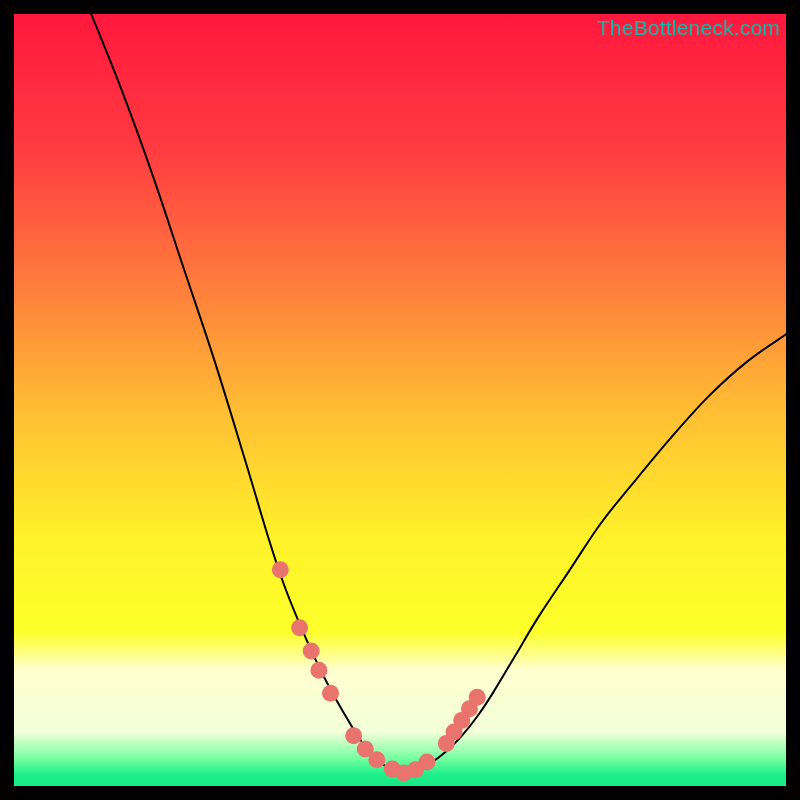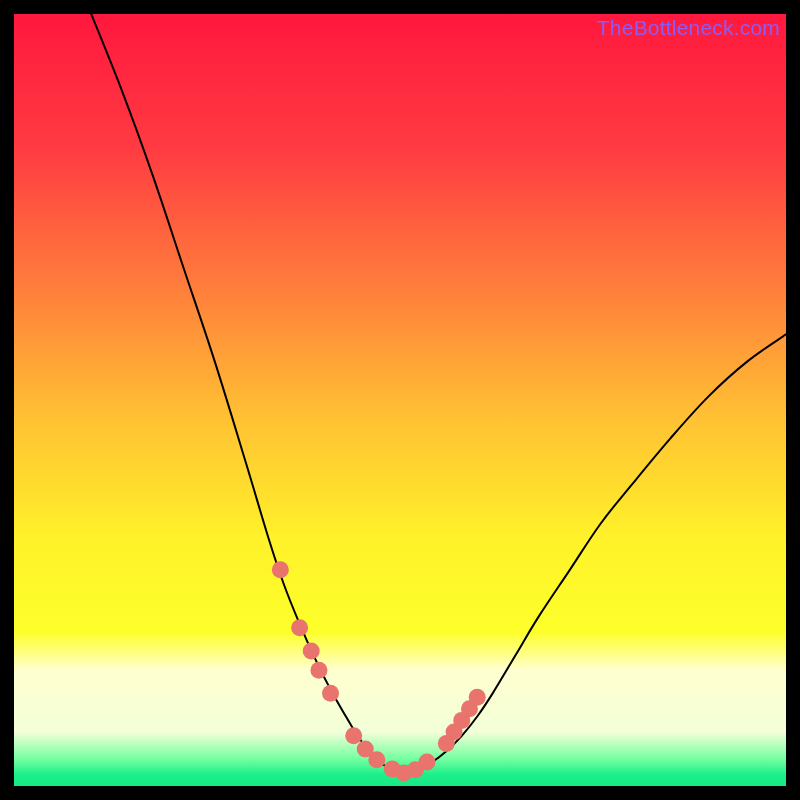--- a/index.html
+++ b/index.html
@@ -21,21 +21,21 @@
   }
   .plot-area {
     position: absolute;
     width: 100%;
     height: 100%;
   }
   .watermark {
     position: absolute;
     top: 2px;
     right: 6px;
-    color: #8b5cf6;
+    color: #14b8a6;
     font-size: 21px;
     font-weight: 500;
     letter-spacing: 0.2px;
     z-index: 5;
     text-align: center;
   }
   svg {
     position: absolute;
     left: 0;
     top: 0;

